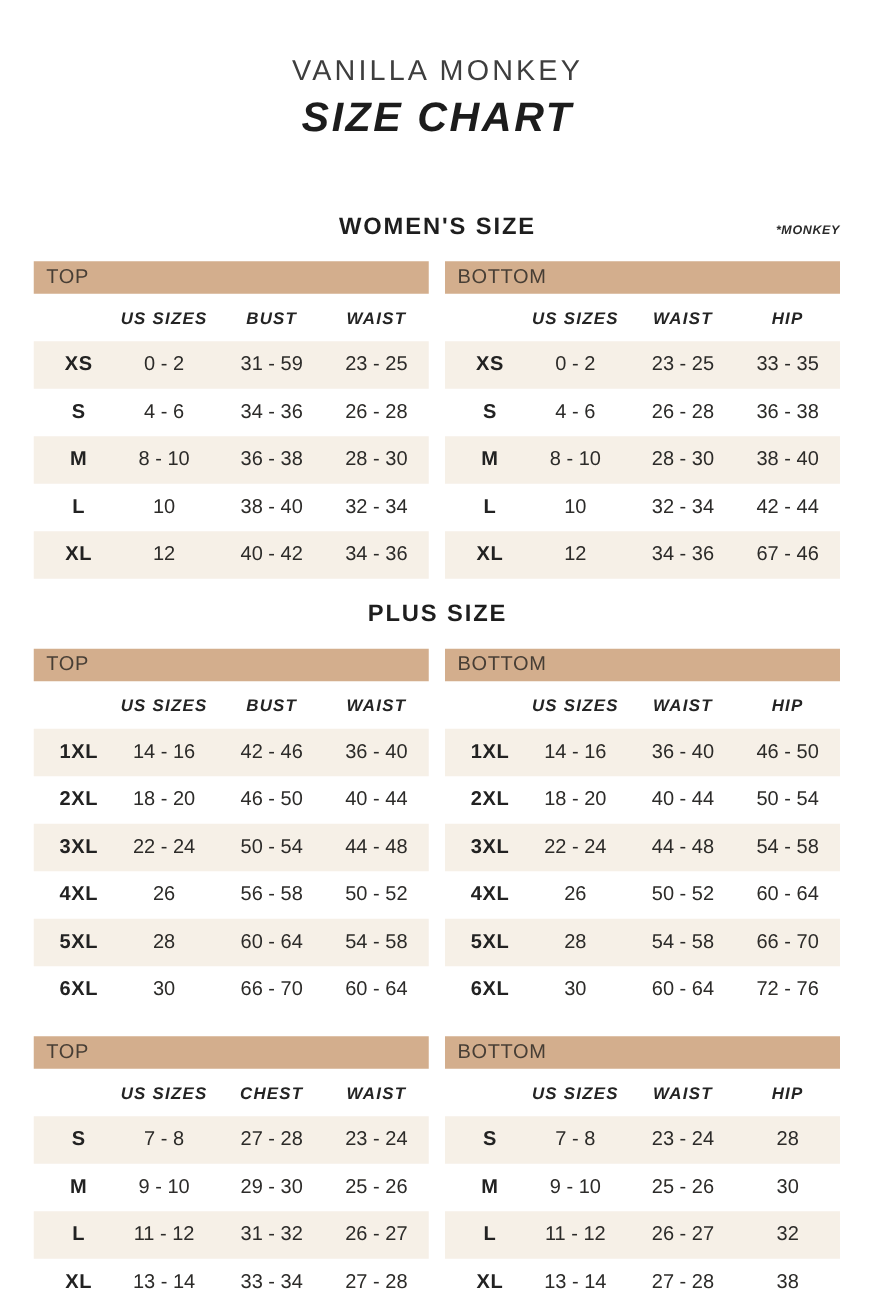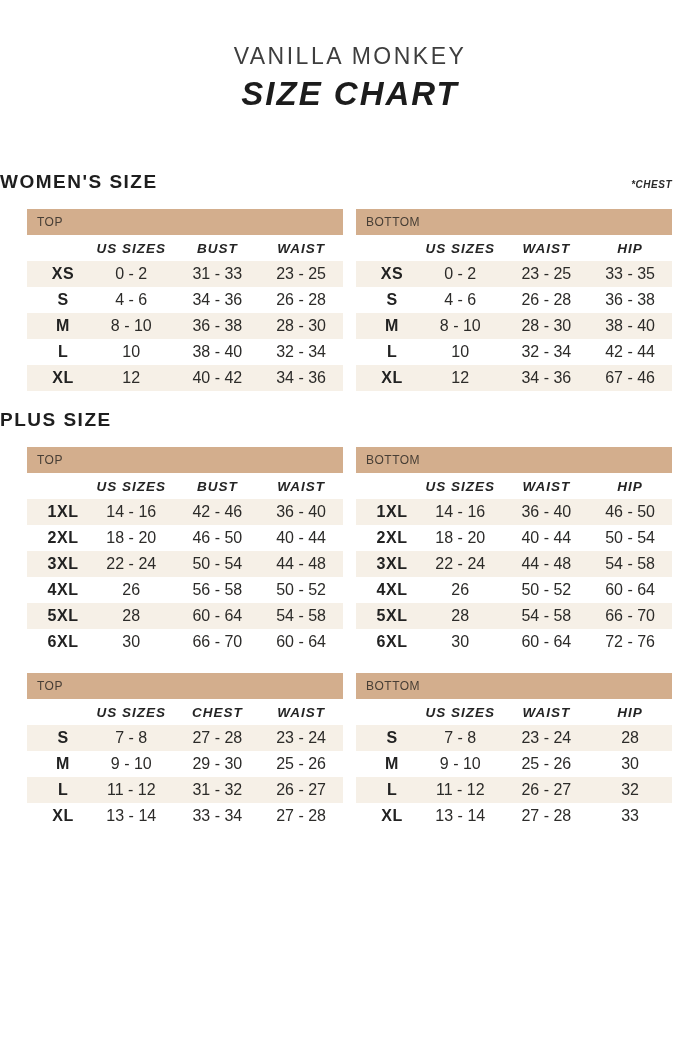--- a/index.html
+++ b/index.html
@@ -33,20 +33,21 @@
     font-style: italic;
   }
   .sections {
     margin-top: 58px;
   }
   .section + .section {
     margin-top: 18px;
   }
   .section-head {
     position: relative;
+    text-align: center;
     height: 26px;
   }
   .section-title {
     display: inline;
     margin: 0;
     font-size: 19px;
     font-weight: 700;
     letter-spacing: 1.5px;
     color: #1e1e1e;
   }
@@ -71,29 +72,29 @@
   }
   .bar {
     height: 26px;
     background: var(--bar, #d3ae8d);
     display: flex;
     align-items: center;
     padding-left: 10px;
     box-sizing: border-box;
   }
   .bar-label {
-    font-size: 12px;
+    font-size: 16px;
     font-weight: 500;
     letter-spacing: 0.5px;
     color: #473e35;
   }
   .row {
     display: grid;
     grid-template-columns: 19% 28% 26.5% 26.5%;
-    height: 26px;
+    height: 38px;
     align-items: center;
   }
   .row.stripe {
     background: var(--stripe, #f6f0e7);
   }
   .cell {
     text-align: center;
     font-size: 16px;
     color: var(--text, #2c2b29);
     white-space: nowrap;
@@ -115,36 +116,36 @@
 </head>
 <body>
 
 <div class="page">
   <header class="page-header">
     <div class="brand">VANILLA MONKEY</div>
     <h1 class="title">SIZE CHART</h1>
   </header>
   <div class="sections" id="sections">
       <section class="section">
-        <div class="section-head"><h2 class="section-title">WOMEN'S SIZE</h2><span class="units-note">*CHEST</span></div>
+        <div class="section-head"><h2 class="section-title">WOMEN'S SIZE</h2><span class="units-note">*MONKEY</span></div>
         <div class="tables">
           <div class="size-table">
             <div class="bar">
               <span class="bar-label">TOP</span>
             </div>
             <div class="row thead">
               <div class="cell"></div>
               <div class="cell">US SIZES</div>
               <div class="cell">BUST</div>
               <div class="cell">WAIST</div>
             </div>
             <div class="row stripe">
               <div class="cell size-cell">XS</div>
               <div class="cell">0 - 2</div>
-              <div class="cell">31 - 33</div>
+              <div class="cell">31 - 59</div>
               <div class="cell">23 - 25</div>
             </div>
             <div class="row">
               <div class="cell size-cell">S</div>
               <div class="cell">4 - 6</div>
               <div class="cell">34 - 36</div>
               <div class="cell">26 - 28</div>
             </div>
             <div class="row stripe">
               <div class="cell size-cell">M</div>
@@ -369,19 +370,19 @@
             <div class="row stripe">
               <div class="cell size-cell">L</div>
               <div class="cell">11 - 12</div>
               <div class="cell">26 - 27</div>
               <div class="cell">32</div>
             </div>
             <div class="row">
               <div class="cell size-cell">XL</div>
               <div class="cell">13 - 14</div>
               <div class="cell">27 - 28</div>
-              <div class="cell">33</div>
+              <div class="cell">38</div>
             </div>
           </div>
         </div>
       </section>
     </div>
 </div>
 
 </body></html>

